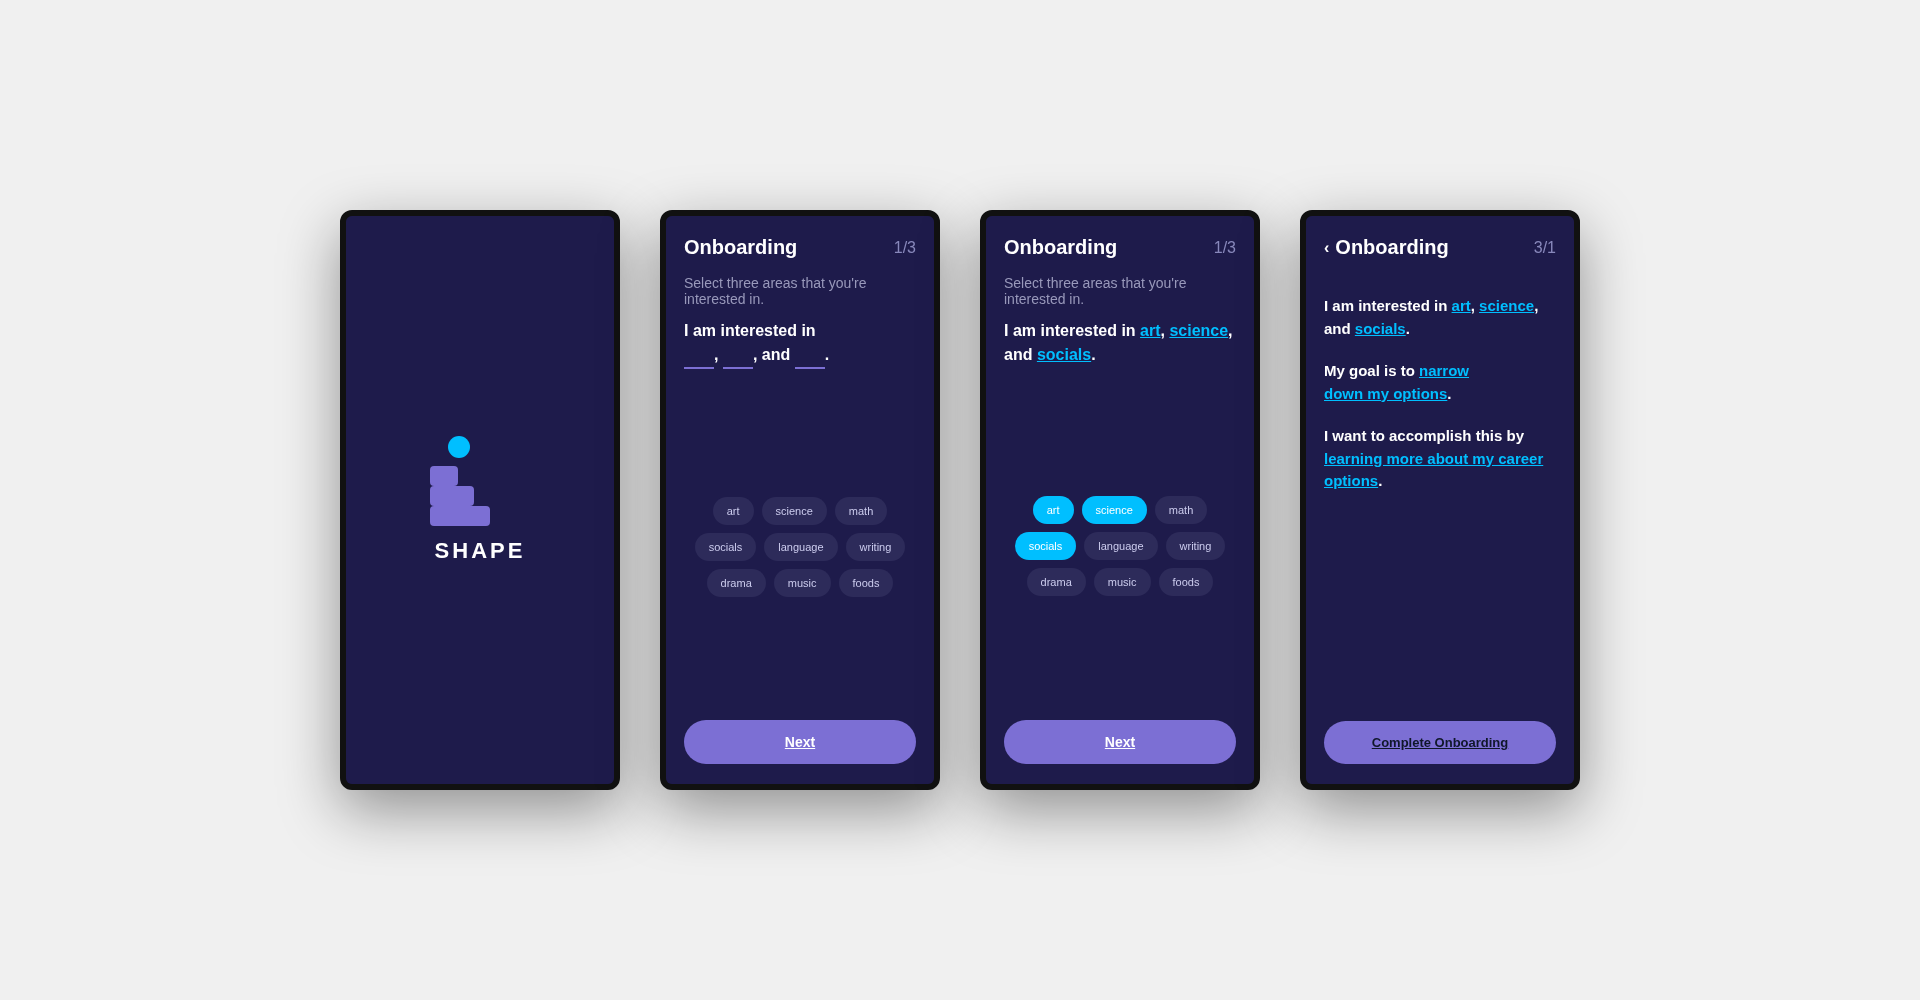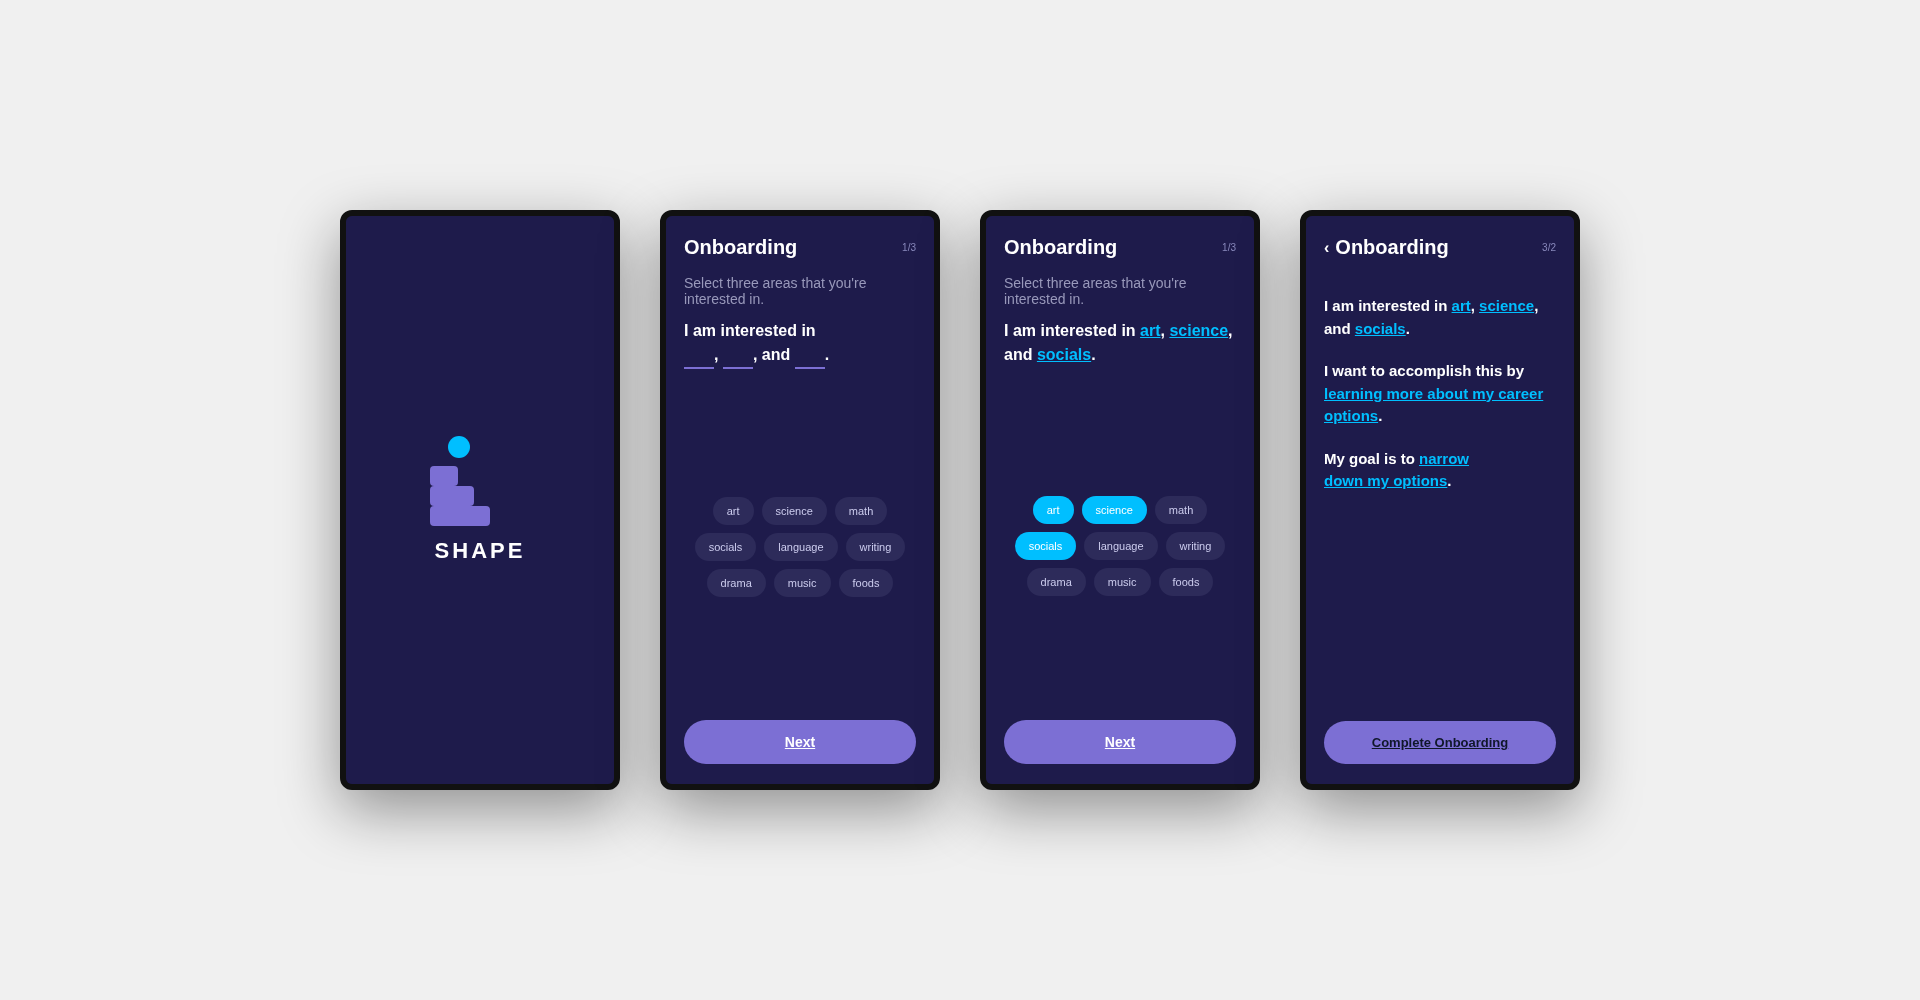--- a/index.html
+++ b/index.html
@@ -97,21 +97,21 @@
     }
 
     .header-title {
       color: white;
       font-size: 20px;
       font-weight: 900;
     }
 
     .page-indicator {
       color: #8888bb;
-      font-size: 10px;
+      font-size: 16px;
     }
 
     .onboarding-body {
       flex: 1;
       display: flex;
       flex-direction: column;
     }
 
     .subtitle {
       color: #9999bb;
@@ -319,30 +319,30 @@
   </div>
 </div>
 
 <div class="phone-frame">
   <div class="summary-screen">
     <div class="onboarding-header">
       <div class="header-left">
         <span class="back-arrow">‹</span>
         <div class="header-title">Onboarding</div>
       </div>
-      <div class="page-indicator">3/2</div>
+      <div class="page-indicator">3/1</div>
     </div>
     <div class="summary-body">
       <div class="summary-paragraph">
         I am interested in <span class="summary-link">art</span>,
         <span class="summary-link">science</span>, and
         <span class="summary-link">socials</span>.
       </div>
       <div class="summary-paragraph">
+        My goal is to <span class="summary-link">narrow<br>down my options</span>.
+      </div>
+      <div class="summary-paragraph">
         I want to accomplish this by <span class="summary-link">learning more about my career options</span>.
-      </div>
-      <div class="summary-paragraph">
-        My goal is to <span class="summary-link">narrow<br>down my options</span>.
       </div>
       <button class="complete-btn">Complete Onboarding</button>
     </div>
   </div>
 </div>
 
 </body></html>

